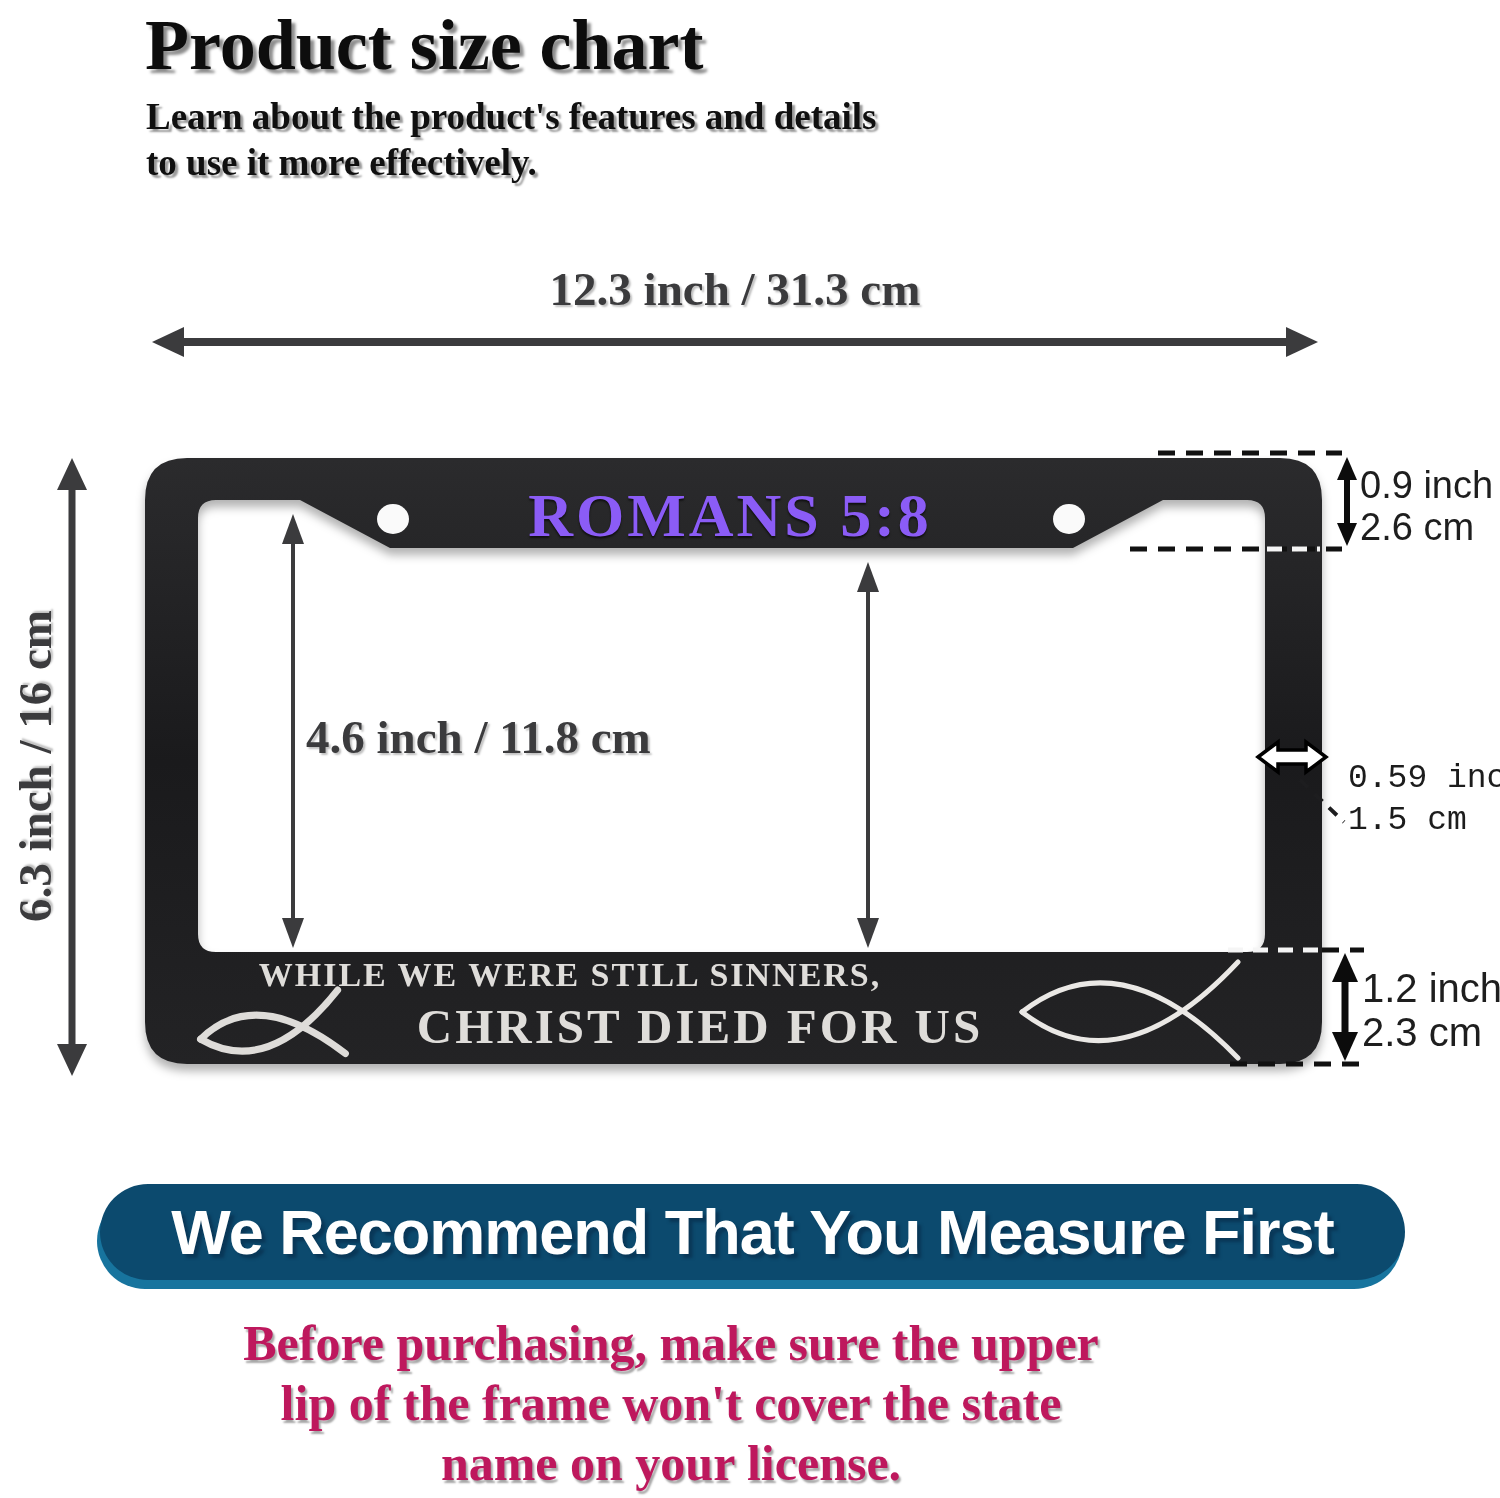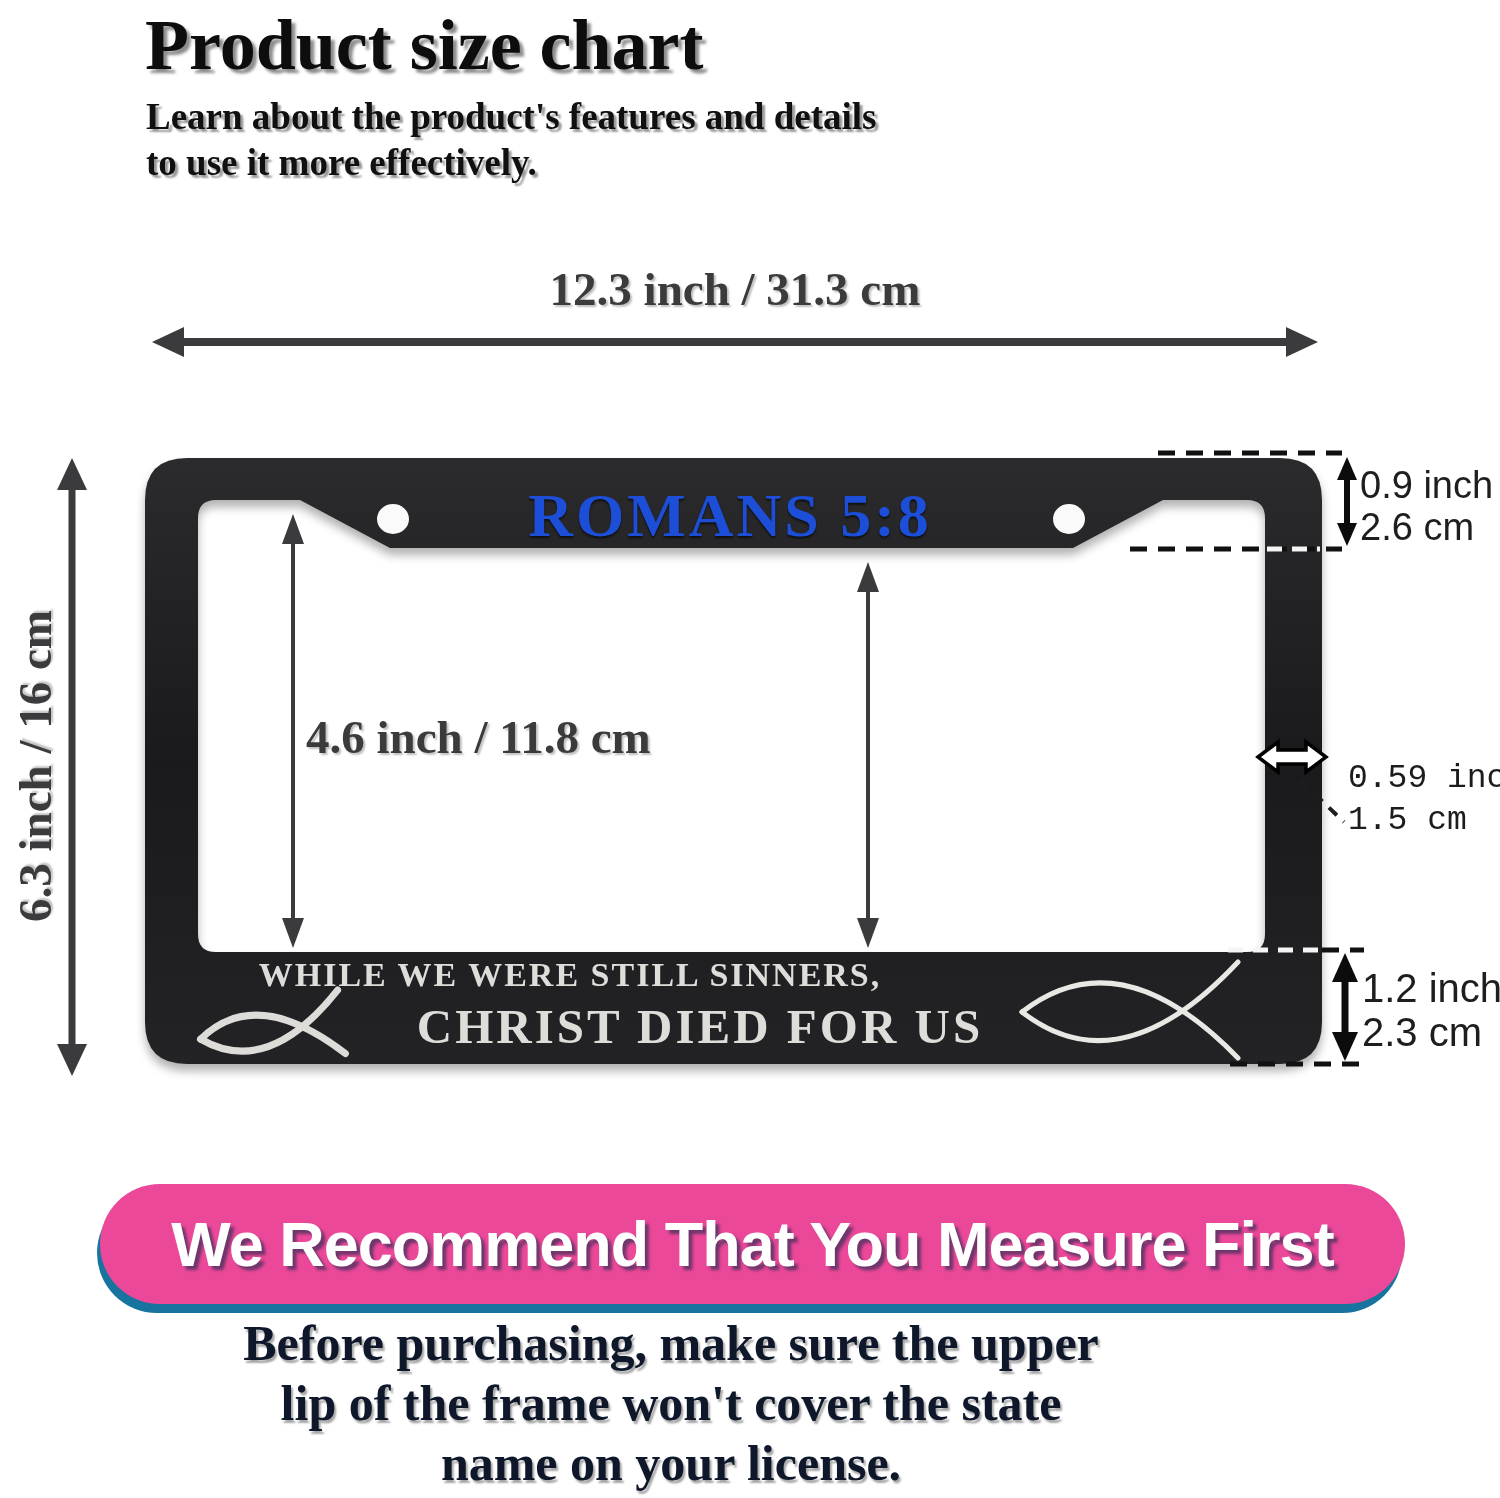--- a/index.html
+++ b/index.html
@@ -42,48 +42,48 @@
   .lbl-bot-lip-cm{left:1362px;top:1010px;font-size:40px;}
   .dim-mono{
     font-family:"Liberation Mono",monospace;font-weight:400;color:#1c1c1c;
     white-space:nowrap;font-size:33px;
   }
   .lbl-side-in{left:1348px;top:760px;}
   .lbl-side-cm{left:1348px;top:802px;}
   
   .frame-top-text{
     left:430px;top:480px;width:600px;text-align:center;
-    font-size:62px;font-weight:700;color:#1d4ed8;letter-spacing:3px;
+    font-size:62px;font-weight:700;color:#8b5cf6;letter-spacing:3px;
     text-shadow:0 2px 2px rgba(0,0,0,0.6);white-space:nowrap;
   }
   .frame-bot-line1{
     left:170px;top:956px;width:800px;text-align:center;
     font-size:34px;font-weight:700;color:#dfddda;letter-spacing:2px;
     white-space:nowrap;
   }
   .frame-bot-line2{
     left:300px;top:998px;width:800px;text-align:center;
     font-size:49px;font-weight:700;color:#dfddda;letter-spacing:3px;
     white-space:nowrap;
   }
   
   .banner{
-    left:100px;top:1184px;width:1305px;height:120px;border-radius:61px;
-    background:#ec4899;box-shadow:-3px 9px 0 #17749e;
+    left:100px;top:1184px;width:1305px;height:96px;border-radius:61px;
+    background:#0c4a6e;box-shadow:-3px 9px 0 #17749e;
     display:flex;align-items:center;justify-content:center;
   }
   .banner-text{
     font-family:"Liberation Sans",sans-serif;font-weight:700;font-size:63px;
     color:#ffffff;letter-spacing:-1px;white-space:nowrap;
     text-shadow:4px 4px 3px rgba(8,40,70,0.55);
   }
   
   .note{
     left:0;width:1342px;text-align:center;font-size:50px;font-weight:700;
-    color:#0f172a;text-shadow:2px 3px 2px rgba(0,0,0,0.35);white-space:nowrap;
+    color:#be185d;text-shadow:2px 3px 2px rgba(0,0,0,0.35);white-space:nowrap;
   }
   .note-l1{top:1314px;}
   .note-l2{top:1374px;}
   .note-l3{top:1434px;}
   svg{position:absolute;left:0;top:0;}
 </style>
 </head>
 <body>
 
 <div class="canvas">

